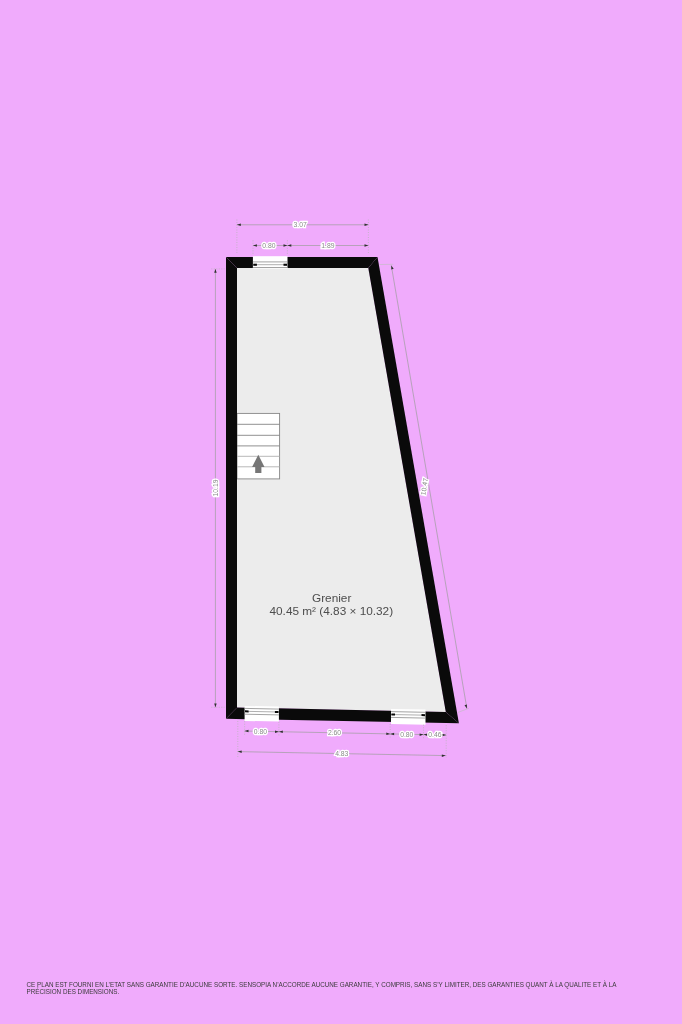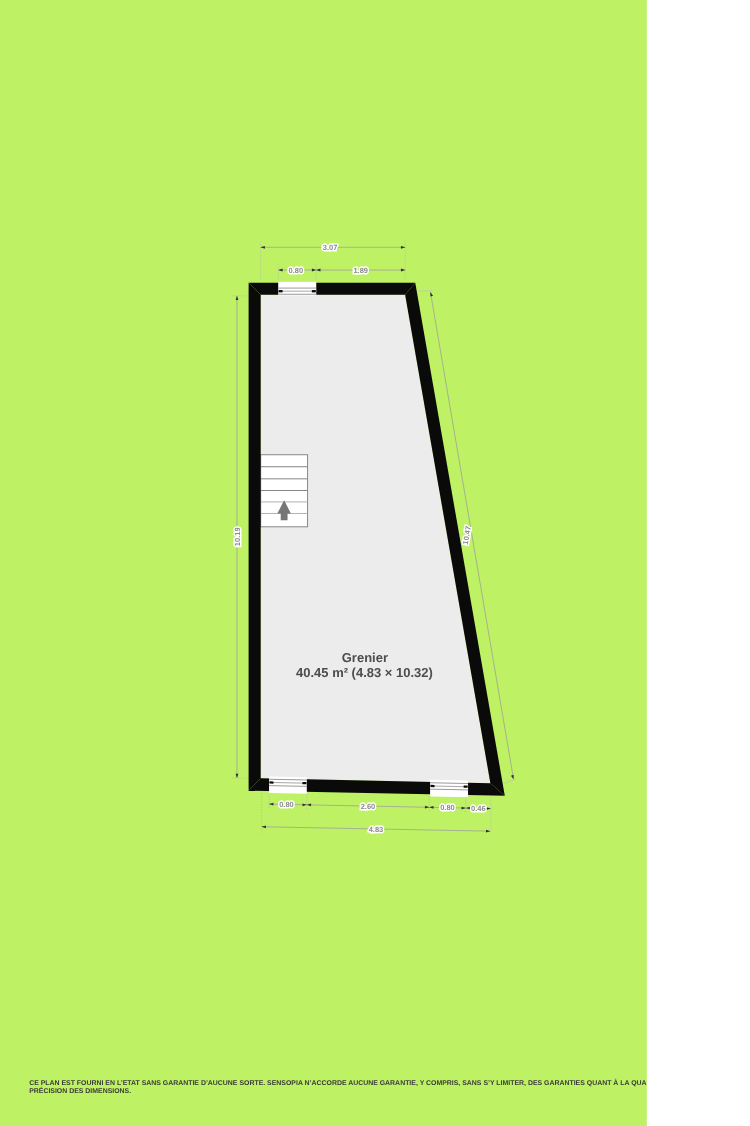--- a/index.html
+++ b/index.html
@@ -1,18 +1,18 @@
 <!DOCTYPE html>
 <html><head>
 <meta charset="utf-8">
 <title>Floorplan</title>
 <style>
   html,body{margin:0;padding:0;background:#ffffff;}
-  .page{position:relative;width:588px;height:1024px;background:#bef264;overflow:hidden;
-        font-family:"Liberation Sans", sans-serif;font-weight:bold;}
+  .page{position:relative;width:682px;height:1024px;background:#f0abfc;overflow:hidden;
+        font-family:"Liberation Sans", sans-serif;}
   svg{display:block;}
 </style>
 </head>
 <body>
 <div class="page">
 <svg width="682" height="1024" viewBox="0 0 682 1024" xmlns="http://www.w3.org/2000/svg">
 
   <polygon points="237,268 368.3,268 445.8,712 237,707.5" fill="#ececec"></polygon>
 
   <g>

